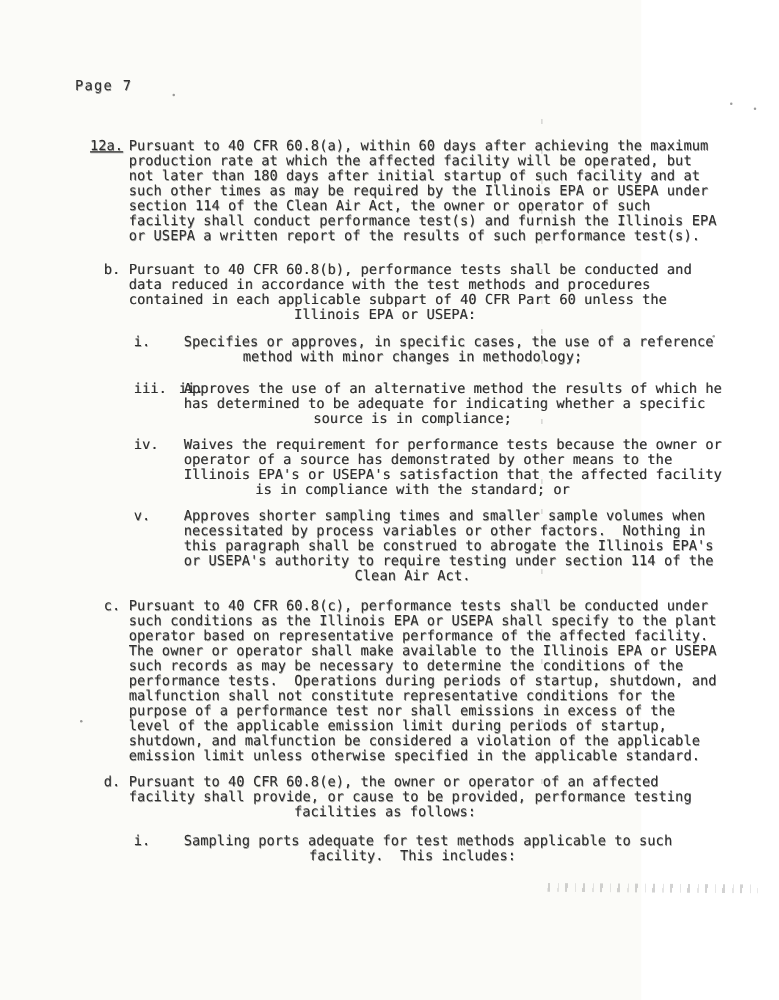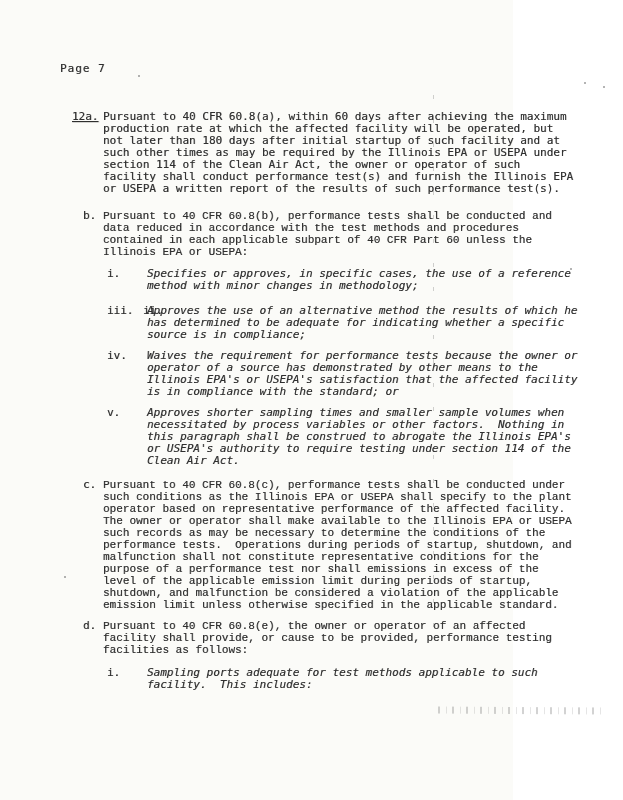--- a/index.html
+++ b/index.html
@@ -35,27 +35,28 @@
   .section { position: relative; }
   .section .label {
     position: absolute;
     top: 0;
     white-space: pre;
     text-shadow: 0.4px 0.4px 0.5px rgba(30,30,30,0.45);
   }
   .section .text {
     white-space: pre;
     text-shadow: 0.4px 0.4px 0.5px rgba(30,30,30,0.45);
+    text-align: center;
   }
   .section.item-a .label { left: 72px; text-decoration: underline; }
   .section.item-a .text  { margin-left: 103px; }
   .section.alpha  .label { left: 83px; }
-  .section.alpha  .text  { margin-left: 103px; font-family: Liberation Mono, monospace; }
+  .section.alpha  .text  { margin-left: 103px; }
   .section.roman  .label { left: 107px; }
-  .section.roman  .text  { margin-left: 147px; font-style: italic; }
+  .section.roman  .text  { margin-left: 147px; }
 
   
   .fold-line {
     position: absolute;
     left: 433px; top: 95px;
     width: 1px; height: 545px;
     background: repeating-linear-gradient(
       180deg,
       rgba(70,70,70,0.45) 0 4px,
       transparent 4px 24px

